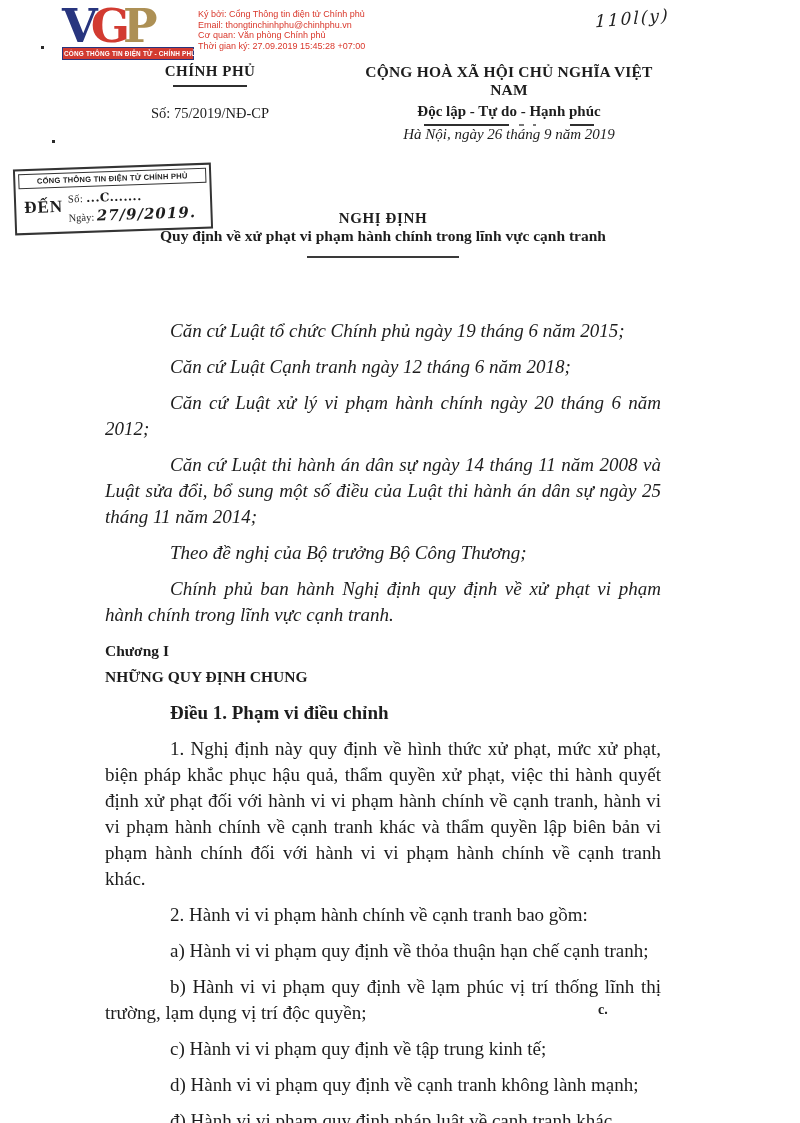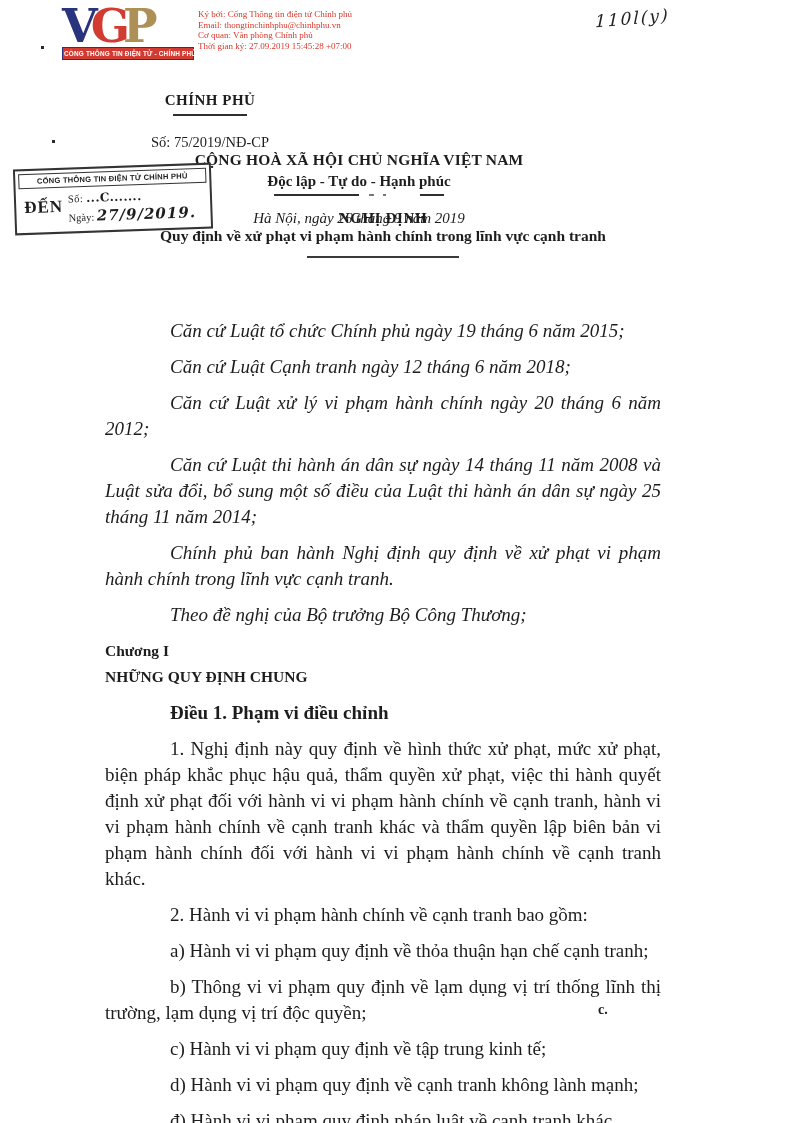--- a/index.html
+++ b/index.html
@@ -10,38 +10,38 @@
   .logo-block{position:absolute;top:6px;left:62px;width:132px;}
   .logo-letters{font-family:"DejaVu Serif",serif;font-weight:bold;font-size:46px;line-height:40px;
                 letter-spacing:-7px;white-space:nowrap;}
   .logo-letters .lv{color:#28357e;}
   .logo-letters .lg{color:#d23b31;}
   .logo-letters .lp{color:#ad9055;}
   .logo-banner{margin-top:1px;background:#d23b31;border:1px solid #28357e;color:#fff;
                font-family:"Liberation Sans",sans-serif;font-weight:bold;font-size:6.4px;
                text-align:center;padding:2px 1px;letter-spacing:.2px;white-space:nowrap;}
   .esign-info{position:absolute;top:9px;left:198px;color:#d9372b;
-              font-family:Liberation Serif, serif;font-size:9px;line-height:10.5px;}
+              font-family:Liberation Sans, sans-serif;font-size:9px;line-height:10.5px;}
   .handwritten-note{position:absolute;top:8px;right:26px;font-family:"DejaVu Serif",serif;
                     font-style:italic;font-size:17px;letter-spacing:2px;color:#222;
                     transform:rotate(-5deg) skewX(-6deg);}
 
   
-  .doc-header{position:absolute;top:92px;left:60px;right:38px;display:flex;flex-direction:column;}
+  .doc-header{position:absolute;top:63px;left:60px;right:38px;display:flex;}
   .col-left{width:300px;text-align:center;}
   .col-right{flex:1;text-align:center;}
   .issuer{font-weight:bold;font-size:15px;letter-spacing:.5px;}
   .rule-issuer{width:74px;height:2px;background:#2f2f2f;margin:5px auto 0;}
   .doc-number{margin-top:18px;font-size:14.5px;}
   .national{font-weight:bold;font-size:15.5px;letter-spacing:.2px;}
   .motto{font-weight:bold;font-size:15px;margin-top:4px;}
   .rule-motto{width:170px;height:2px;margin:4px auto 0;
       background:linear-gradient(90deg,#2f2f2f 0 50%,transparent 50% 56%,#777 56% 59%,
                  transparent 59% 64%,#777 64% 66%,transparent 66% 86%,#2f2f2f 86% 100%);}
-  .place-date{font-style:italic;font-size:15px;margin-top:14px;}
+  .place-date{font-style:italic;font-size:15px;}
 
   
   .stamp{position:absolute;top:166px;left:14px;width:188px;border:2px solid #343434;
          padding:3px;transform:rotate(-2deg);}
   .stamp-office{border:1.5px solid #343434;font-family:"Liberation Sans",sans-serif;
                 font-weight:bold;font-size:7.6px;text-align:center;padding:2px 0;
                 letter-spacing:.2px;white-space:nowrap;}
   .stamp-body{display:flex;align-items:flex-start;padding:4px 2px 3px;}
   .stamp-den{font-weight:bold;font-size:17px;letter-spacing:1px;margin:5px 5px 0 3px;}
   .stamp-lines{flex:1;}
@@ -117,33 +117,33 @@
     <div class="doc-type">NGHỊ ĐỊNH</div>
     <div class="doc-subject">Quy định về xử phạt vi phạm hành chính trong lĩnh vực cạnh tranh</div>
     <div class="title-rule"></div>
   </div>
 
   <div class="content">
     <p class="preamble">Căn cứ Luật tổ chức Chính phủ ngày 19 tháng 6 năm 2015;</p>
     <p class="preamble">Căn cứ Luật Cạnh tranh ngày 12 tháng 6 năm 2018;</p>
     <p class="preamble">Căn cứ Luật xử lý vi phạm hành chính ngày 20 tháng 6 năm 2012;</p>
     <p class="preamble">Căn cứ Luật thi hành án dân sự ngày 14 tháng 11 năm 2008 và Luật sửa đổi, bổ sung một số điều của Luật thi hành án dân sự ngày 25 tháng 11 năm 2014;</p>
+    <p class="preamble">Theo đề nghị của Bộ trưởng Bộ Công Thương;</p>
     <p class="preamble">Chính phủ ban hành Nghị định quy định về xử phạt vi phạm hành chính trong lĩnh vực cạnh tranh.</p>
-    <p class="preamble">Theo đề nghị của Bộ trưởng Bộ Công Thương;</p>
 
     <div class="chapter">
       <div>Chương I</div>
       <div>NHỮNG QUY ĐỊNH CHUNG</div>
     </div>
 
     <p class="article-heading">Điều 1. Phạm vi điều chỉnh</p>
     <p>1. Nghị định này quy định về hình thức xử phạt, mức xử phạt, biện pháp khắc phục hậu quả, thẩm quyền xử phạt, việc thi hành quyết định xử phạt đối với hành vi vi phạm hành chính về cạnh tranh, hành vi vi phạm hành chính về cạnh tranh khác và thẩm quyền lập biên bản vi phạm hành chính đối với hành vi vi phạm hành chính về cạnh tranh khác.</p>
     <p>2. Hành vi vi phạm hành chính về cạnh tranh bao gồm:</p>
     <p>a) Hành vi vi phạm quy định về thỏa thuận hạn chế cạnh tranh;</p>
-    <p>b) Thông vi vi phạm quy định về lạm dụng vị trí thống lĩnh thị trường, lạm dụng vị trí độc quyền;</p>
+    <p>b) Hành vi vi phạm quy định về lạm phúc vị trí thống lĩnh thị trường, lạm dụng vị trí độc quyền;</p>
     <p>c) Hành vi vi phạm quy định về tập trung kinh tế;</p>
     <p>d) Hành vi vi phạm quy định về cạnh tranh không lành mạnh;</p>
     <p>đ) Hành vi vi phạm quy định pháp luật về cạnh tranh khác.</p>
   </div>
 
   <div class="speck" style="top:397px;left:746px;width:4px;height:6px;"></div>
   <div class="speck" style="top:406px;left:746px;width:4px;height:3px;"></div>
   <div class="speck" style="top:1037px;left:787px;width:6px;height:6px;"></div>
   <div class="speck" style="top:46px;left:41px;width:3px;height:3px;"></div>
   <div class="speck" style="top:140px;left:52px;width:3px;height:3px;"></div>

